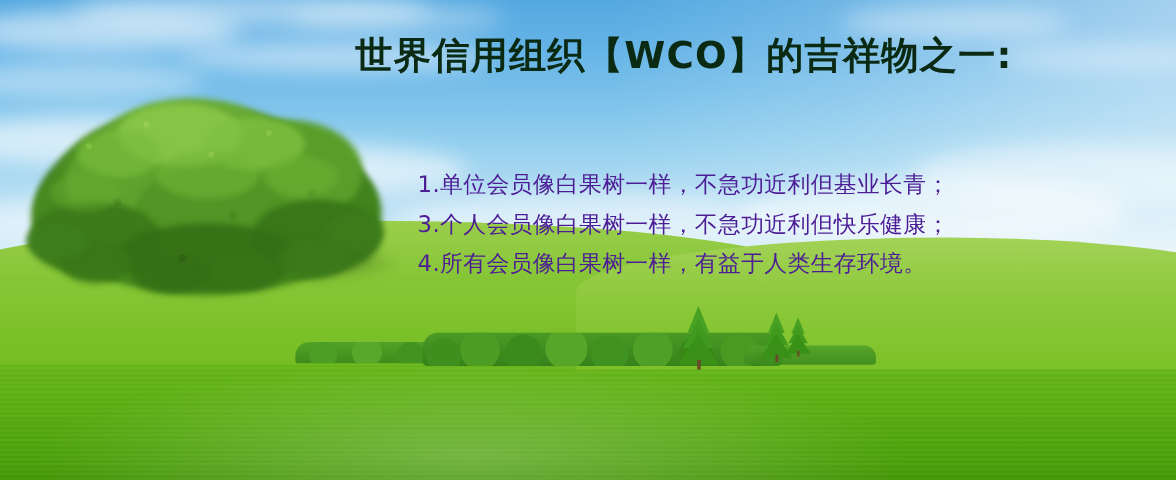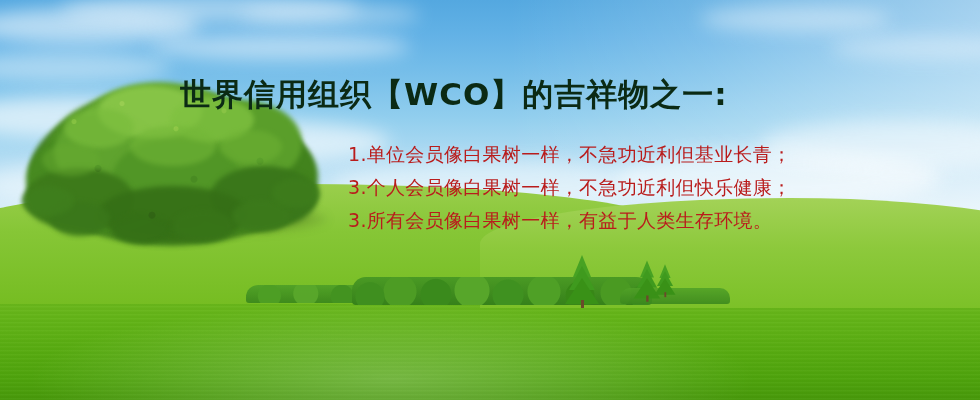--- a/index.html
+++ b/index.html
@@ -238,35 +238,35 @@
       radial-gradient(circle at 44% 74%, rgba(0,0,0,.15) 0 3px, transparent 4px);
     mix-blend-mode:overlay;opacity:.7;
   }
 
   
   .text-layer{
     position:absolute;left:0;top:0;width:980px;height:400px;
   }
   .title{
     position:absolute;left:180px;width:780px;
+    text-align:center;
     color:#0b2a14;
     font-weight:bold;
     letter-spacing:1px;
     line-height:1;
     white-space:nowrap;
-    margin-top:47px;
   }
   .title-1{top:32px;font-size:31px;}
   .title-2{top:83px;font-size:31px;left:190px;}
 
   .bullets{
     position:absolute;left:348px;top:138px;
   }
   .bullet{
-    color:#b91c1c;
+    color:#4c1d95;
     font-size:19px;
     line-height:33px;
     white-space:nowrap;
     letter-spacing:.3px;
   }
 </style>
 </head>
 <body>
 
 <div class="banner">
@@ -349,17 +349,17 @@
       <div class="speckle"></div>
     </div>
   </div>
 
   <div class="text-layer">
     <div class="title title-1">世界信用组织【WCO】的吉祥物之一:</div>
 
     <div class="bullets">
       <div class="bullet">1.单位会员像白果树一样，不急功近利但基业长青；</div>
       <div class="bullet">3.个人会员像白果树一样，不急功近利但快乐健康；</div>
-      <div class="bullet">3.所有会员像白果树一样，有益于人类生存环境。</div>
+      <div class="bullet">4.所有会员像白果树一样，有益于人类生存环境。</div>
     </div>
   </div>
 
 </div>
 
 </body></html>

